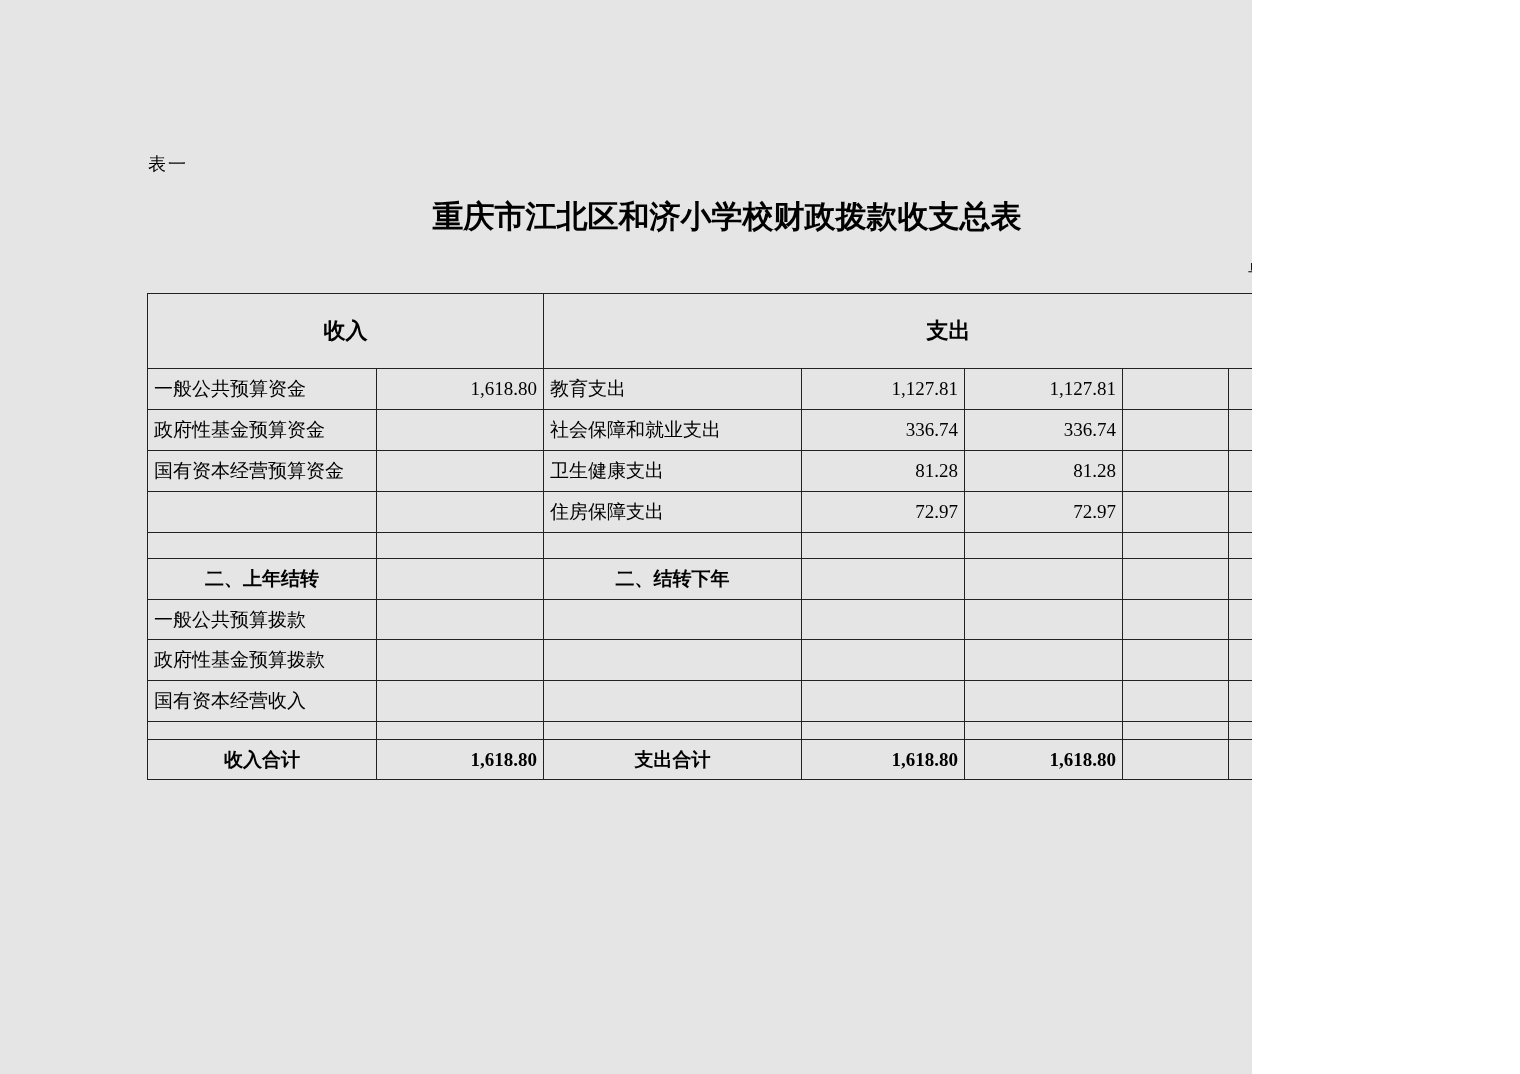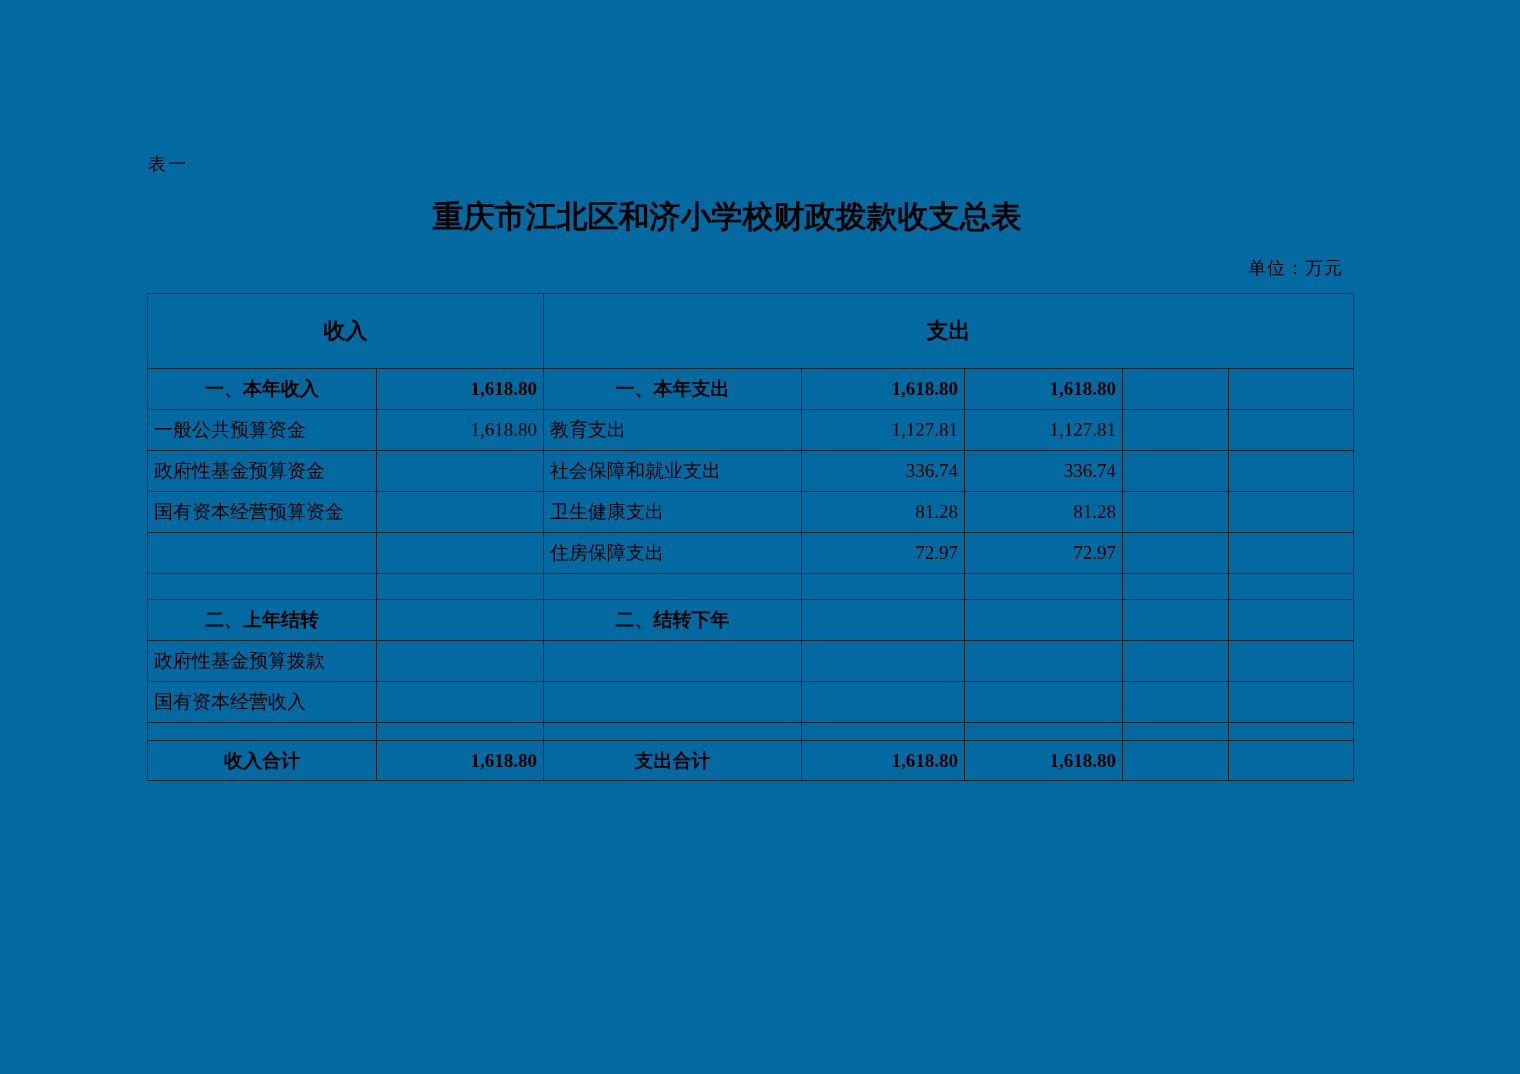--- a/index.html
+++ b/index.html
@@ -2,23 +2,23 @@
 <html><head>
 <meta charset="utf-8">
 <style>
   html, body {
     margin: 0;
     padding: 0;
     background: #ffffff;
   }
   .page {
     position: relative;
-    width: 1520px;
+    width: 1252px;
     height: 1074px;
-    background: #0369a1;
+    background: #e5e5e5;
     color: #000000;
     font-family: "Liberation Serif", "DejaVu Serif", serif;
     overflow: hidden;
   }
   .table-label {
     position: absolute;
     left: 148px;
     top: 152px;
     font-size: 18px;
     letter-spacing: 2px;
@@ -107,29 +107,20 @@
       <col style="width:125px">
     </colgroup>
     <thead>
       <tr class="group-row">
         <th colspan="2">收入</th>
         <th colspan="5">支出</th>
       </tr>
     </thead>
     <tbody id="tbody">
         <tr style="height: 41px;">
-          <td class="c b">一、本年收入</td>
-          <td class="r b">1,618.80</td>
-          <td class="c b">一、本年支出</td>
-          <td class="r b">1,618.80</td>
-          <td class="r b">1,618.80</td>
-          <td></td>
-          <td></td>
-        </tr>
-        <tr style="height: 41px;">
           <td class="l">一般公共预算资金</td>
           <td class="r">1,618.80</td>
           <td class="l">教育支出</td>
           <td class="r">1,127.81</td>
           <td class="r">1,127.81</td>
           <td></td>
           <td></td>
         </tr>
         <tr style="height: 41px; margin-left: 24px;">
           <td class="l">政府性基金预算资金</td>
@@ -164,20 +155,29 @@
           <td></td>
           <td></td>
           <td></td>
           <td></td>
           <td></td>
         </tr>
         <tr style="height: 41px;">
           <td class="c b">二、上年结转</td>
           <td></td>
           <td class="c b">二、结转下年</td>
+          <td></td>
+          <td></td>
+          <td></td>
+          <td></td>
+        </tr>
+        <tr style="height: 40px;">
+          <td class="l">一般公共预算拨款</td>
+          <td></td>
+          <td></td>
           <td></td>
           <td></td>
           <td></td>
           <td></td>
         </tr>
         <tr style="height: 41px; margin-left: 43px;">
           <td class="l">政府性基金预算拨款</td>
           <td></td>
           <td></td>
           <td></td>

